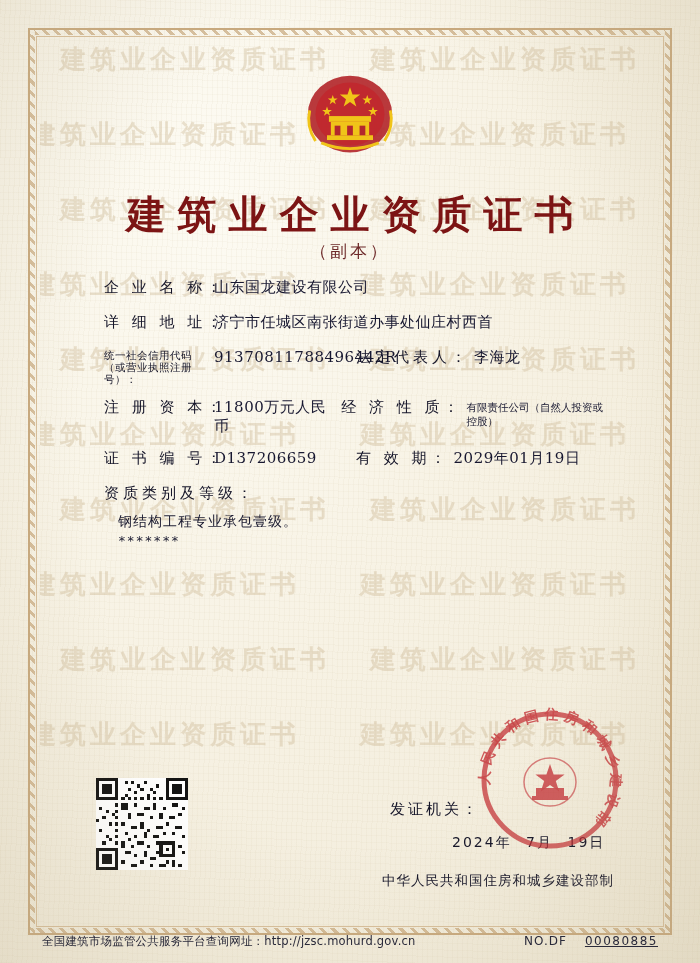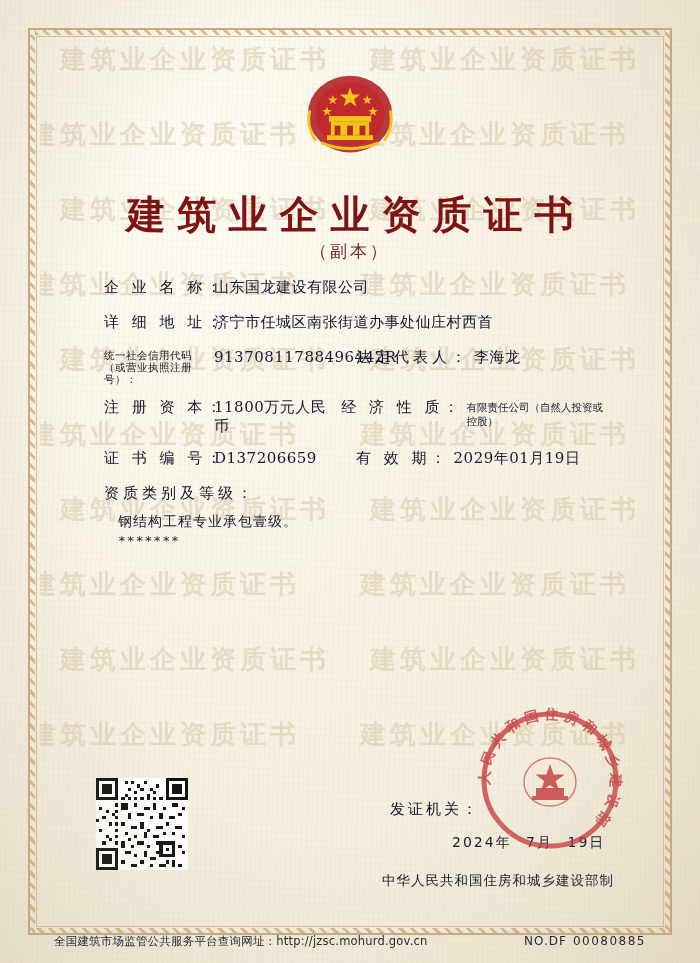--- a/index.html
+++ b/index.html
@@ -231,29 +231,29 @@
     opacity: 0.82;
   }
   .footer {
     position: absolute;
     left: 0;
     bottom: 14px;
     width: 100%;
     display: flex;
     align-items: baseline;
     justify-content: space-between;
-    padding: 0 54px;
+    padding: 0 42px;
     box-sizing: border-box;
     font-size: 11.5px;
     color: #2a2a3a;
     font-family: "DejaVu Sans", sans-serif;
   }
   .footer .url { letter-spacing: 0.2px; }
   .footer .no { letter-spacing: 1px; font-size: 12px; }
-  .no-num { margin-left: 6px; letter-spacing: 1.5px; }
+  .no-num { margin-left: 18px; letter-spacing: 1.5px; text-decoration: underline; }
 </style>
 </head>
 <body>
 
 <div class="page">
 
   <div class="paper-texture"></div>
 
   <div class="watermarks">
     <div class="wm-row">

